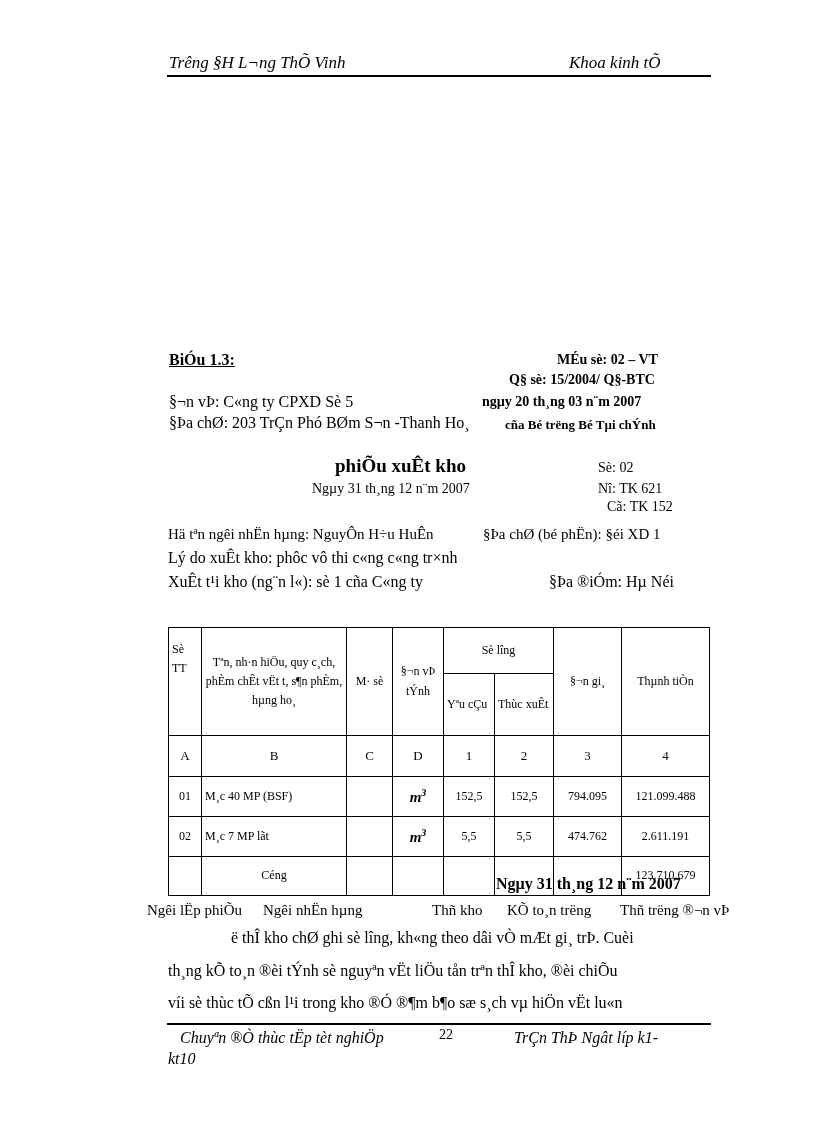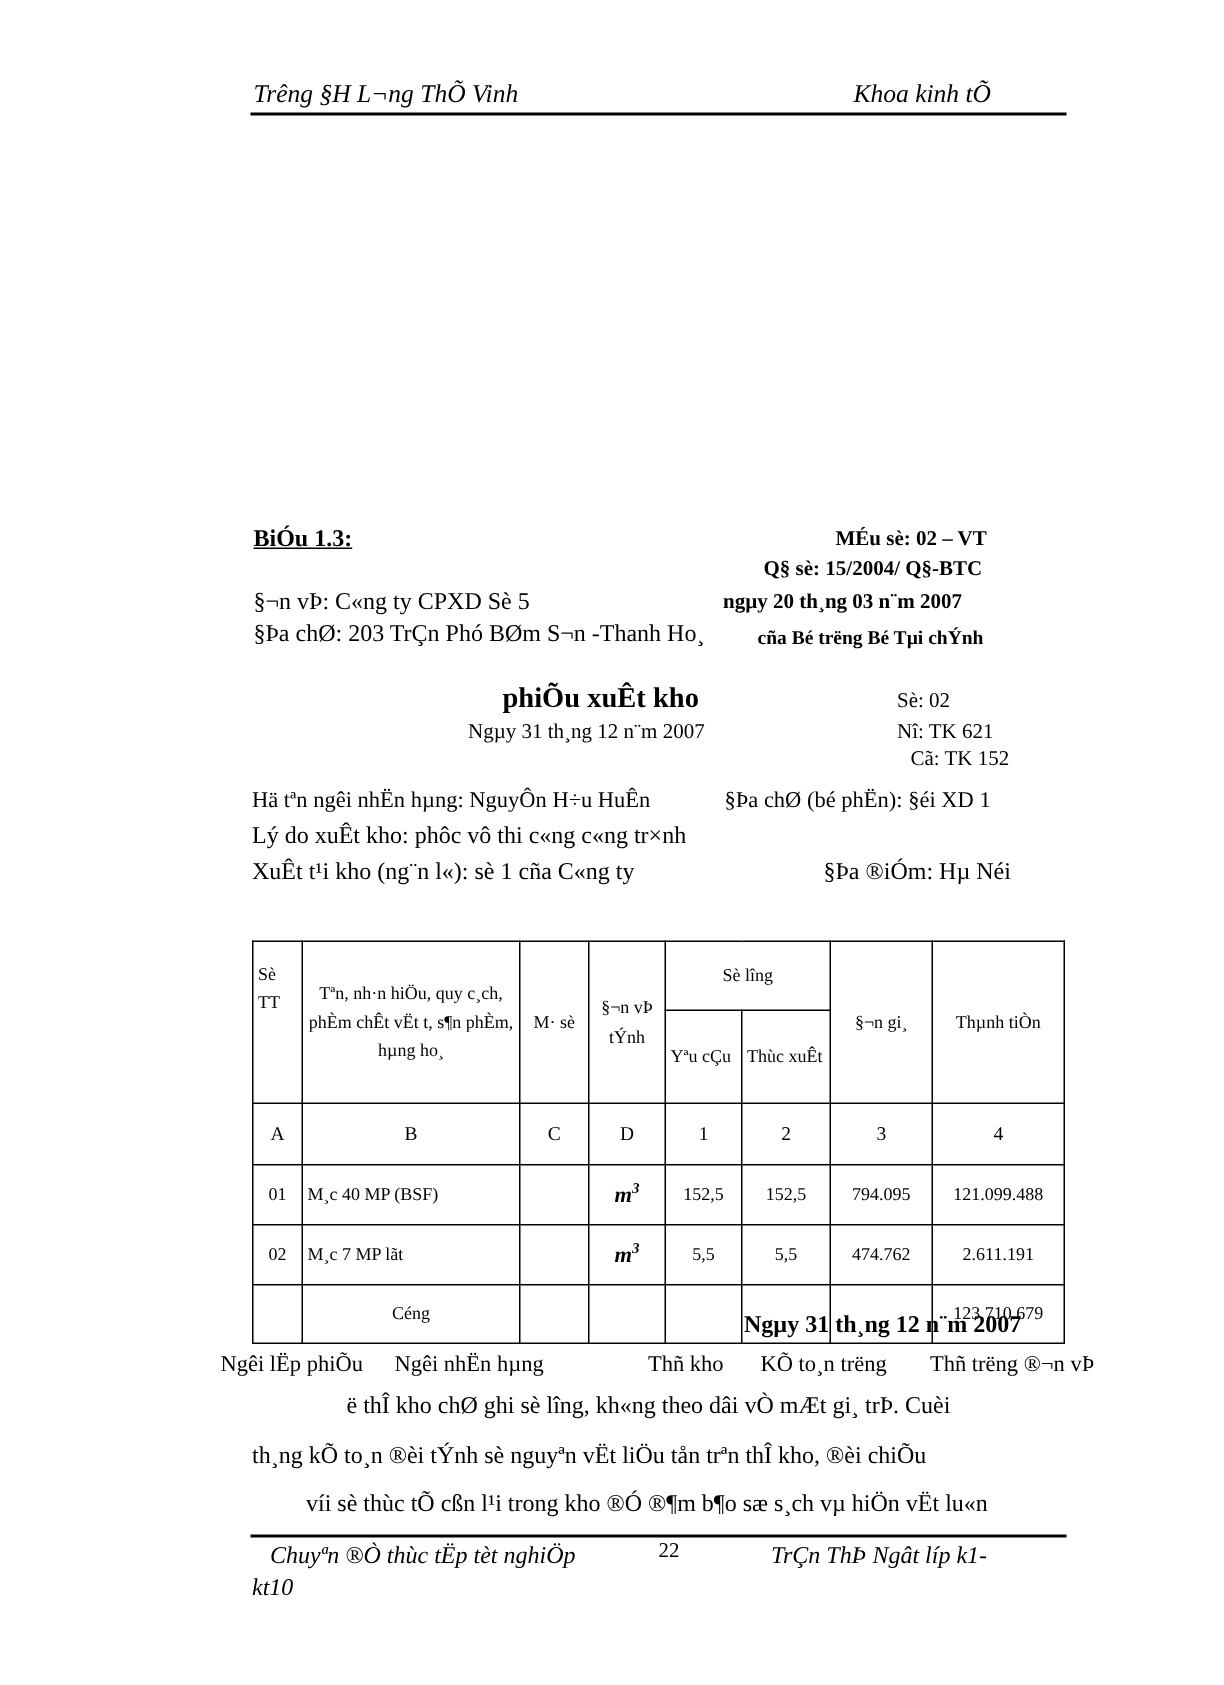--- a/index.html
+++ b/index.html
@@ -116,19 +116,19 @@
 
 <div class="abs b f16" style="left:496px;top:875px;">Ngµy 31 th¸ng 12 n¨m 2007</div>
 <div class="abs f15" style="left:147px;top:902px;">Ngêi  lËp phiÕu</div>
 <div class="abs f15" style="left:263px;top:902px;">Ngêi  nhËn hµng</div>
 <div class="abs f15" style="left:432px;top:902px;">Thñ kho</div>
 <div class="abs f15" style="left:507px;top:902px;">KÕ to¸n trëng</div>
 <div class="abs f15" style="left:620px;top:902px;">Thñ trëng  ®¬n vÞ</div>
 
 <div class="abs f16" style="left:196px;top:929px;margin-left:35px;">ë thÎ kho chØ ghi sè l­îng,  kh«ng theo dâi vÒ mÆt gi¸ trÞ. Cuèi</div>
 <div class="abs f16" style="left:168px;top:962px;">th¸ng kÕ to¸n ®èi tÝnh sè nguyªn vËt liÖu tån trªn thÎ kho, ®èi chiÕu</div>
-<div class="abs f16" style="left:168px;top:994px;margin-left:36px;">víi sè thùc tÕ cßn l¹i trong kho ®Ó ®¶m b¶o sæ s¸ch vµ hiÖn vËt lu«n</div>
+<div class="abs f16" style="left:168px;top:994px;">víi sè thùc tÕ cßn l¹i trong kho ®Ó ®¶m b¶o sæ s¸ch vµ hiÖn vËt lu«n</div>
 
 <div class="hrule" style="top:1023px;"></div>
 <div class="abs hdr" style="left:180px;top:1029px;font-size:16px;">Chuyªn ®Ò thùc tËp tèt nghiÖp</div>
 <div class="abs" style="left:439px;top:1027px;font-size:14px;">22</div>
 <div class="abs hdr" style="left:514px;top:1029px;font-size:16px;">TrÇn ThÞ Ngât líp k1-</div>
 <div class="abs hdr" style="left:168px;top:1050px;font-size:16px;">kt10</div>
 
 </body></html>

